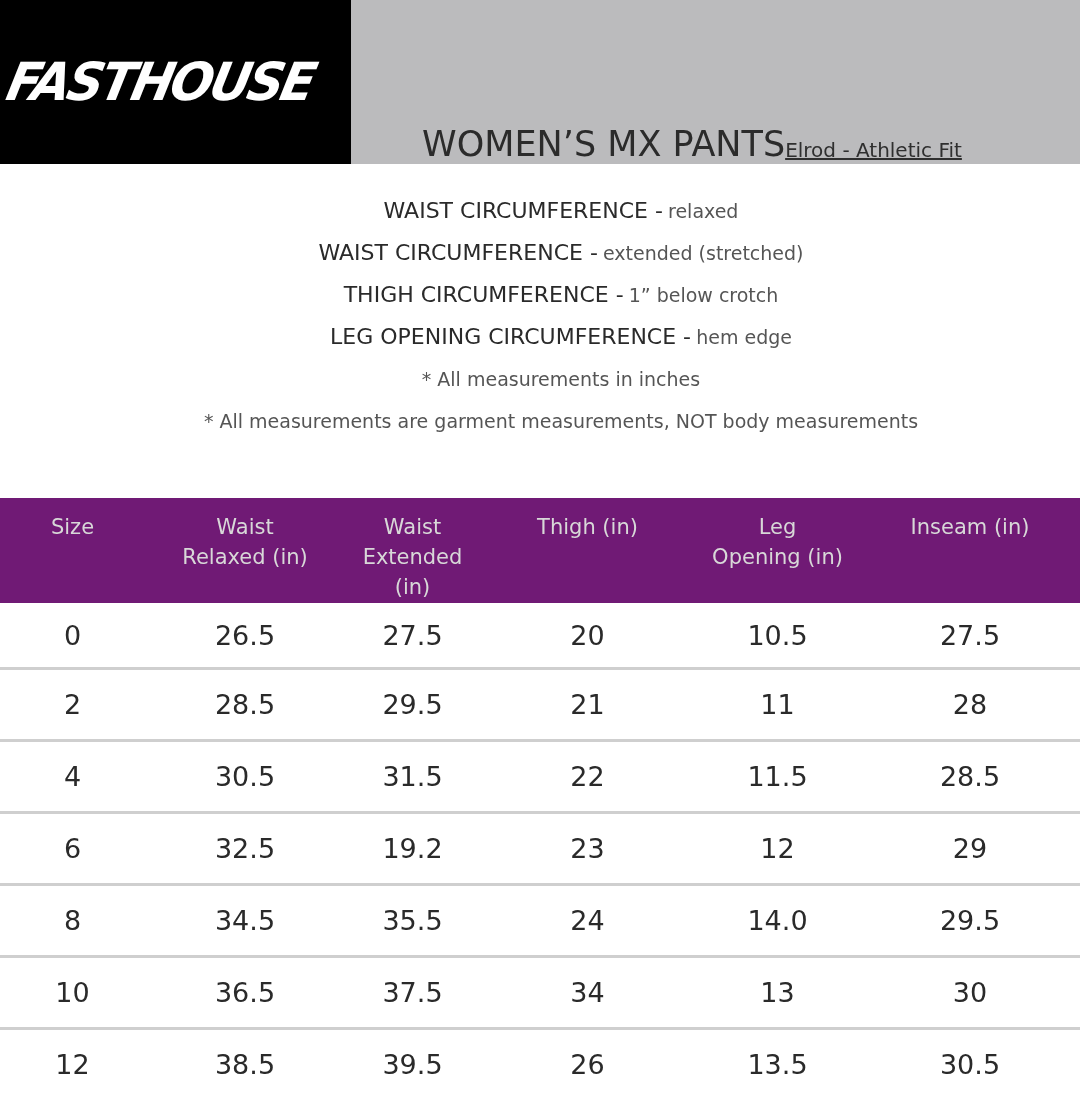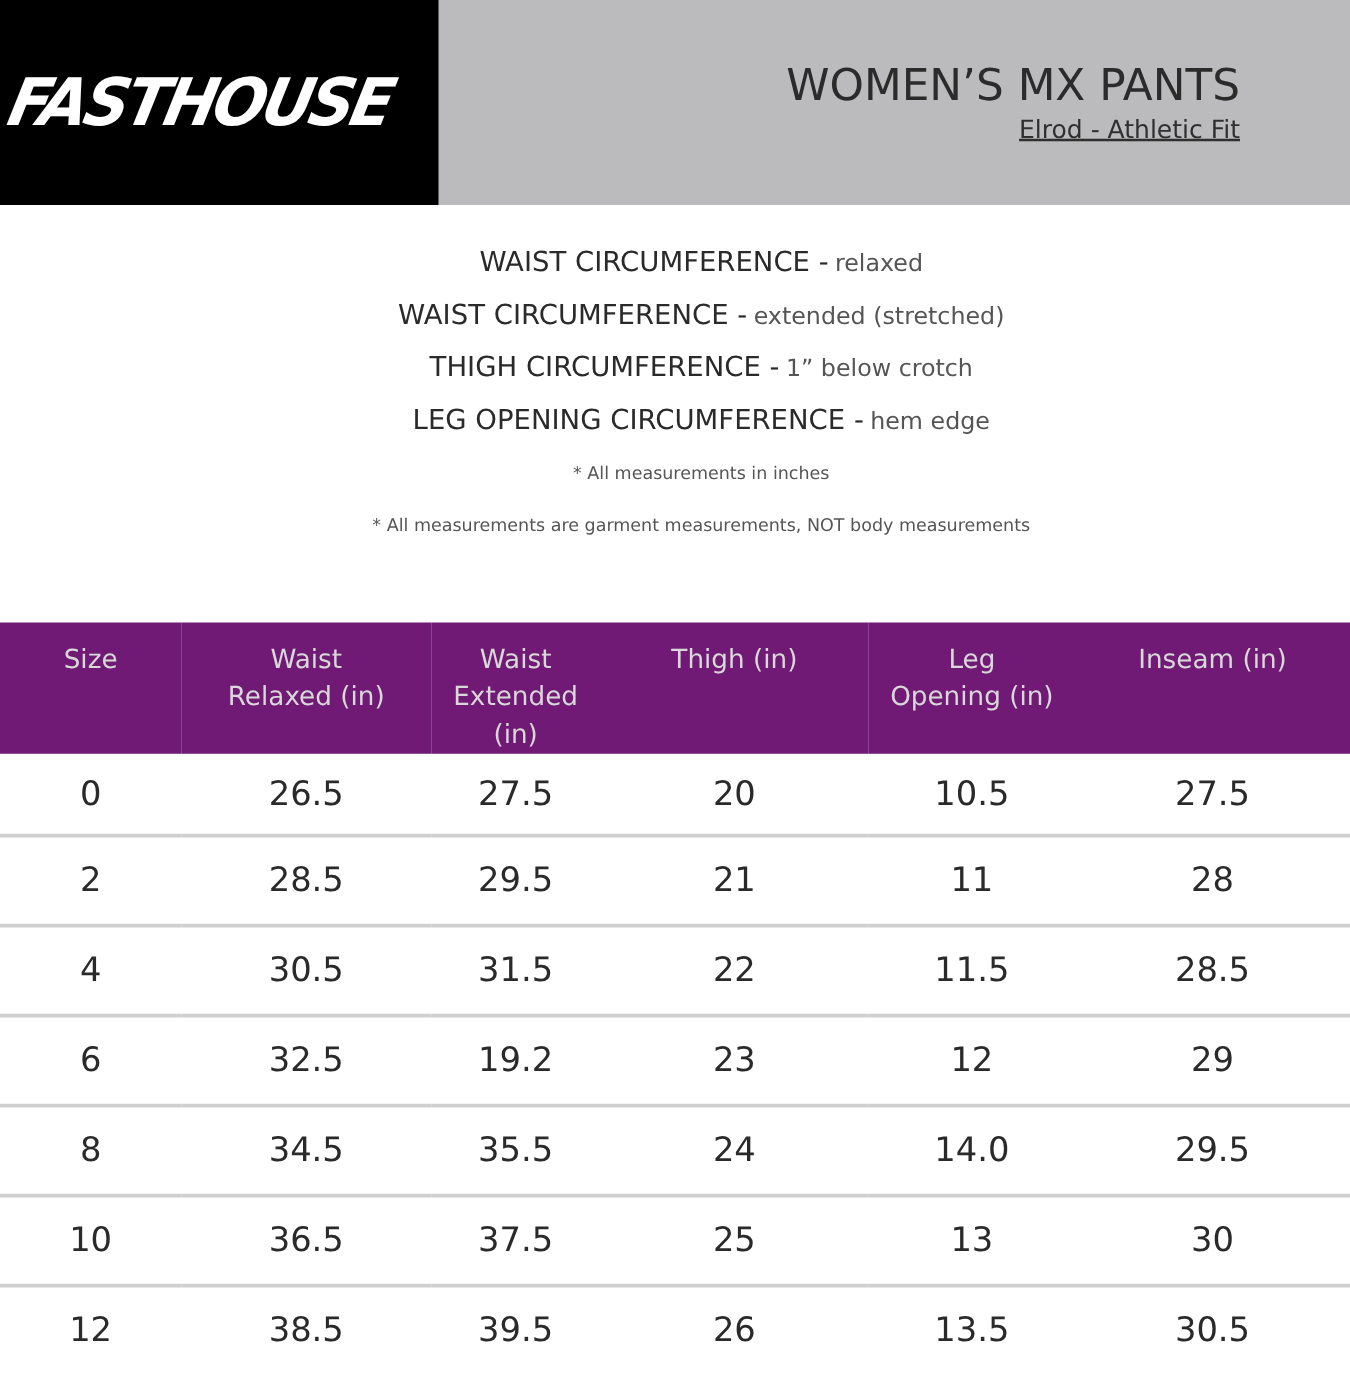--- a/index.html
+++ b/index.html
@@ -10,31 +10,31 @@
   .banner { display:flex; height:164px; }
   .logo-box {
     width:351px; height:164px; background:#000; display:flex; align-items:center; justify-content:center;
   }
   .logo-text {
     color:#fff; font-family:"DejaVu Sans","Liberation Sans",sans-serif; font-weight:bold; font-style:italic;
     font-size:50px; letter-spacing:-3px; transform:skewX(-12deg) scaleY(1.05); margin-left:-30px;
     text-transform:uppercase;
   }
   .title-box {
-    flex:1; background:#bbbbbd; display:flex; flex-direction:column; align-items:flex-end; justify-content:center;
-    padding-right:88px; padding-top:2px;
+    flex:1; background:#bbbbbd; display:flex; flex-direction:row; align-items:flex-end; justify-content:center;
+    padding-right:47px; padding-top:2px;
   }
   .title { font-size:35px; color:#2b2b2b; letter-spacing:0px; line-height:40px; }
   .subtitle { font-size:20px; color:#2f2f2f; line-height:28px;text-decoration:underline; }
 
   .legend { padding:30px 0 0 42px; height:304px; box-sizing:border-box;text-align:center; }
   .legend-line { height:42px; line-height:34px; white-space:nowrap; }
   .legend-key { font-size:22px; color:#2a2a2a; }
   .legend-desc { font-size:19px; color:#555; }
-  .note { font-size:14px; color:#555; height:42px; line-height:34px; }
+  .note { font-size:19px; color:#555; height:42px; line-height:34px; }
 
   table { width:1080px; border-collapse:collapse; table-layout:fixed; position:absolute; top:498px; left:0; }
   thead tr { background:#701a75; height:82px; }
   th {
     color:#d8d8d8; font-weight:normal; font-size:21px; vertical-align:top; padding-top:14px; line-height:30px;
   }
   td { text-align:center; font-size:27px; color:#2a2a2a; height:69px; border-bottom:3px solid #cfcfcf; padding:0; }
   tbody tr:first-child td { height:64px; }
 </style>
 </head>
@@ -146,21 +146,21 @@
       <td>34.5</td>
       <td>35.5</td>
       <td>24</td>
       <td>14.0</td>
       <td>29.5</td>
     </tr>
     <tr>
       <td>10</td>
       <td>36.5</td>
       <td>37.5</td>
-      <td>25</td>
+      <td>34</td>
       <td>13</td>
       <td>30</td>
     </tr>
     <tr>
       <td>12</td>
       <td>38.5</td>
       <td>39.5</td>
       <td>26</td>
       <td>13.5</td>
       <td>30.5</td>

